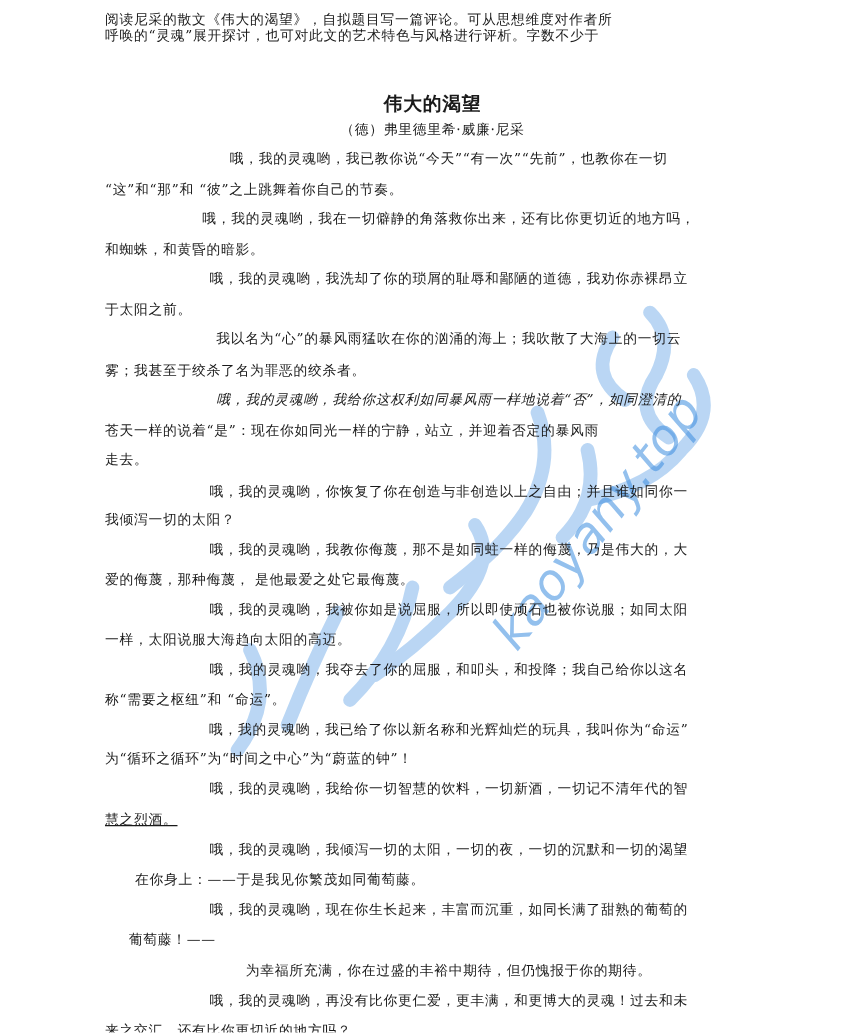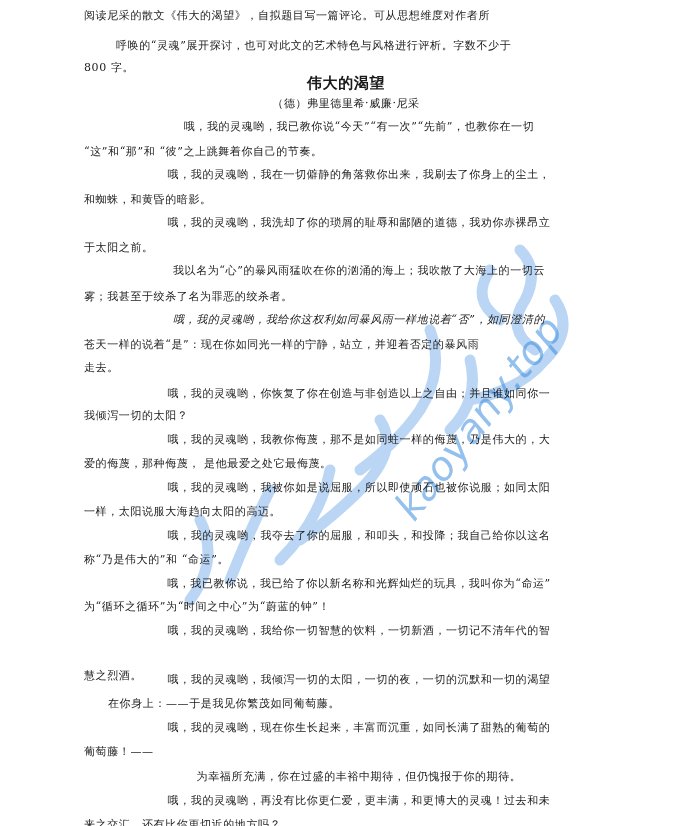--- a/index.html
+++ b/index.html
@@ -31,51 +31,50 @@
       <path d="M470 360 Q480 400 450 430"></path>
       <path d="M380 420 Q400 450 360 490 Q330 520 300 540"></path>
       <path d="M330 470 Q320 520 280 560"></path>
       <path d="M270 490 Q250 530 230 580"></path>
       <path d="M200 520 Q220 560 190 600"></path>
     </g>
   </svg>
   <div class="watermark" style="left:385px;top:500px;transform:rotate(-52deg);transform-origin:left top;font-family:'DejaVu Sans',sans-serif;font-size:40px;color:#3b8de0;opacity:0.55;font-style:italic;">kaoyany.top</div>
 
   <div class="line" style="top:6px;">阅读尼采的散文《伟大的渴望》，自拟题目写一篇评论。可从思想维度对作者所</div>
-  <div class="line" style="top:36px;margin-left:32px;">呼唤的“灵魂”展开探讨，也可对此文的艺术特色与风格进行评析。字数不少于</div>
-  <div class="line" style="top:58px;">800  字。</div>
+  <div class="line" style="top:19px;">呼唤的“灵魂”展开探讨，也可对此文的艺术特色与风格进行评析。字数不少于</div>
 
   <div class="line center" style="top:94px;">（德）弗里德里希·威廉·尼采</div>
   <div class="line center title" style="top:73px;">伟大的渴望</div>
 
   <div id="essay-body">
       <div class="line indent" style="top: 117px;">哦，我的灵魂哟，我已教你说“今天”“有一次”“先前”，也教你在一切</div>
       <div class="line" style="top: 142px;">“这”和“那”和 “彼”之上跳舞着你自己的节奏。</div>
-      <div class="line indent" style="top: 165px;">哦，我的灵魂哟，我在一切僻静的角落救你出来，我刷去了你身上的尘土，</div>
+      <div class="line indent" style="top: 165px;">哦，我的灵魂哟，我在一切僻静的角落救你出来，还有比你更切近的地方吗，</div>
       <div class="line" style="top: 190px;">和蜘蛛，和黄昏的暗影。</div>
       <div class="line indent" style="top: 213px;">哦，我的灵魂哟，我洗却了你的琐屑的耻辱和鄙陋的道德，我劝你赤裸昂立</div>
       <div class="line" style="top: 238px;">于太阳之前。</div>
       <div class="line indent" style="top: 261px;">我以名为“心”的暴风雨猛吹在你的汹涌的海上；我吹散了大海上的一切云</div>
       <div class="line" style="top: 287px;">雾；我甚至于绞杀了名为罪恶的绞杀者。</div>
       <div class="line indent" style="top: 310px; font-style: italic;">哦，我的灵魂哟，我给你这权利如同暴风雨一样地说着“否”，如同澄清的</div>
       <div class="line" style="top: 335px;">苍天一样的说着“是”：现在你如同光一样的宁静，站立，并迎着否定的暴风雨</div>
       <div class="line" style="top: 358px;">走去。</div>
       <div class="line indent" style="top: 384px;">哦，我的灵魂哟，你恢复了你在创造与非创造以上之自由；并且谁如同你一</div>
       <div class="line" style="top: 406px;">我倾泻一切的太阳？</div>
       <div class="line indent" style="top: 430px;">哦，我的灵魂哟，我教你侮蔑，那不是如同蛀一样的侮蔑，乃是伟大的，大</div>
       <div class="line" style="top: 454px;">爱的侮蔑，那种侮蔑， 是他最爱之处它最侮蔑。</div>
       <div class="line indent" style="top: 478px;">哦，我的灵魂哟，我被你如是说屈服，所以即使顽石也被你说服；如同太阳</div>
       <div class="line" style="top: 502px;">一样，太阳说服大海趋向太阳的高迈。</div>
       <div class="line indent" style="top: 526px;">哦，我的灵魂哟，我夺去了你的屈服，和叩头，和投降；我自己给你以这名</div>
-      <div class="line" style="top: 550px;">称“乃是伟大的”和 “命运”。</div>
-      <div class="line indent" style="top: 574px;">哦，我已教你说，我已给了你以新名称和光辉灿烂的玩具，我叫你为“命运”</div>
+      <div class="line" style="top: 550px;">称“需要之枢纽”和 “命运”。</div>
+      <div class="line indent" style="top: 574px;">哦，我的灵魂哟，我已给了你以新名称和光辉灿烂的玩具，我叫你为“命运”</div>
       <div class="line" style="top: 597px;">为“循环之循环”为“时间之中心”为“蔚蓝的钟”！</div>
       <div class="line indent" style="top: 621px;">哦，我的灵魂哟，我给你一切智慧的饮料，一切新酒，一切记不清年代的智</div>
-      <div class="line" style="top: 666px;">慧之烈酒。</div>
+      <div class="line" style="top: 646px; text-decoration: underline;">慧之烈酒。</div>
       <div class="line indent" style="top: 670px;">哦，我的灵魂哟，我倾泻一切的太阳，一切的夜，一切的沉默和一切的渴望</div>
       <div class="line" style="top: 694px; margin-left: 24px;">在你身上：——于是我见你繁茂如同葡萄藤。</div>
       <div class="line indent" style="top: 718px;">哦，我的灵魂哟，现在你生长起来，丰富而沉重，如同长满了甜熟的葡萄的</div>
-      <div class="line" style="top: 742px;">葡萄藤！——</div>
+      <div class="line" style="top: 742px; margin-left: 19px;">葡萄藤！——</div>
       <div class="line indent" style="top: 767px;">为幸福所充满，你在过盛的丰裕中期待，但仍愧报于你的期待。</div>
       <div class="line indent" style="top: 791px;">哦，我的灵魂哟，再没有比你更仁爱，更丰满，和更博大的灵魂！过去和未</div>
       <div class="line" style="top: 815px;">来之交汇，还有比你更切近的地方吗？</div>
     </div>
 </div>
 
 </body></html>

